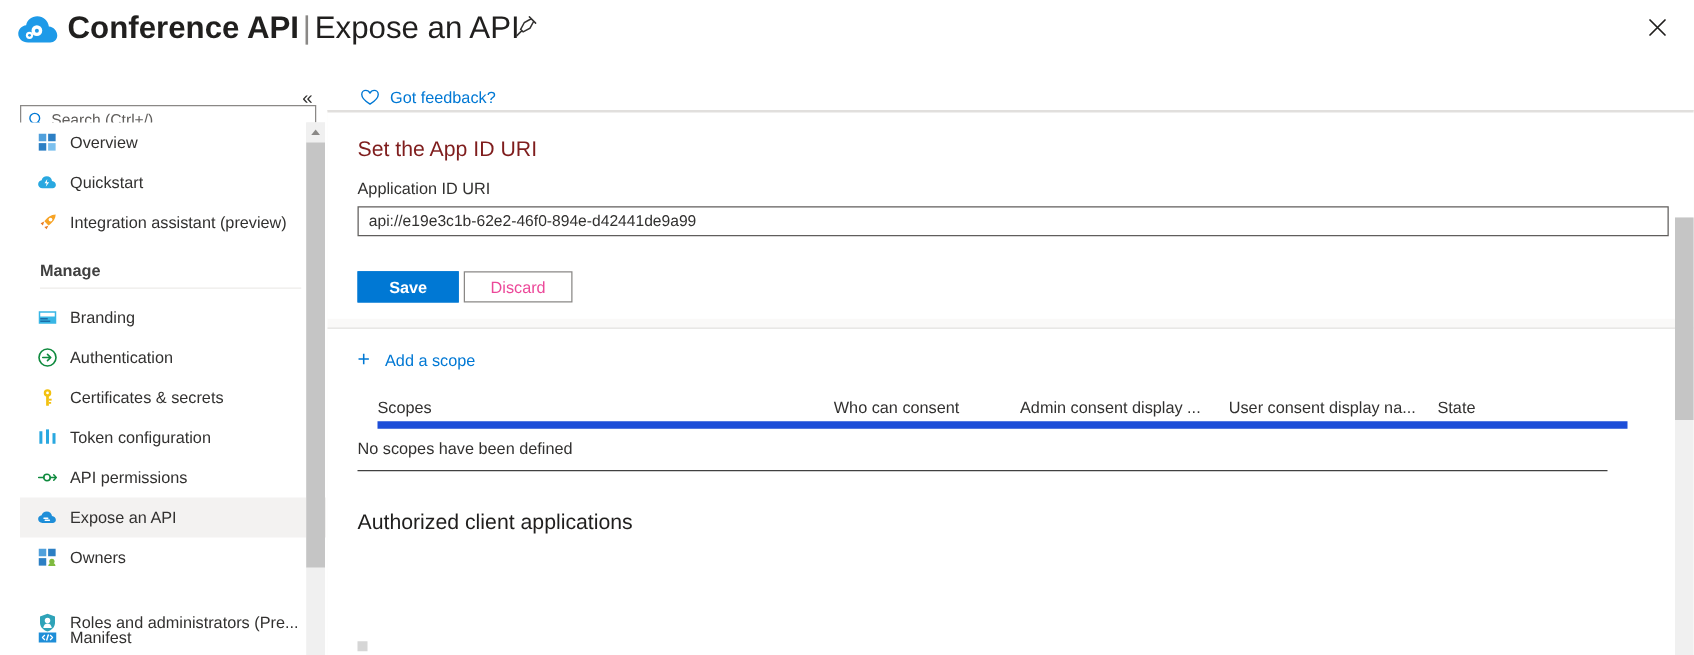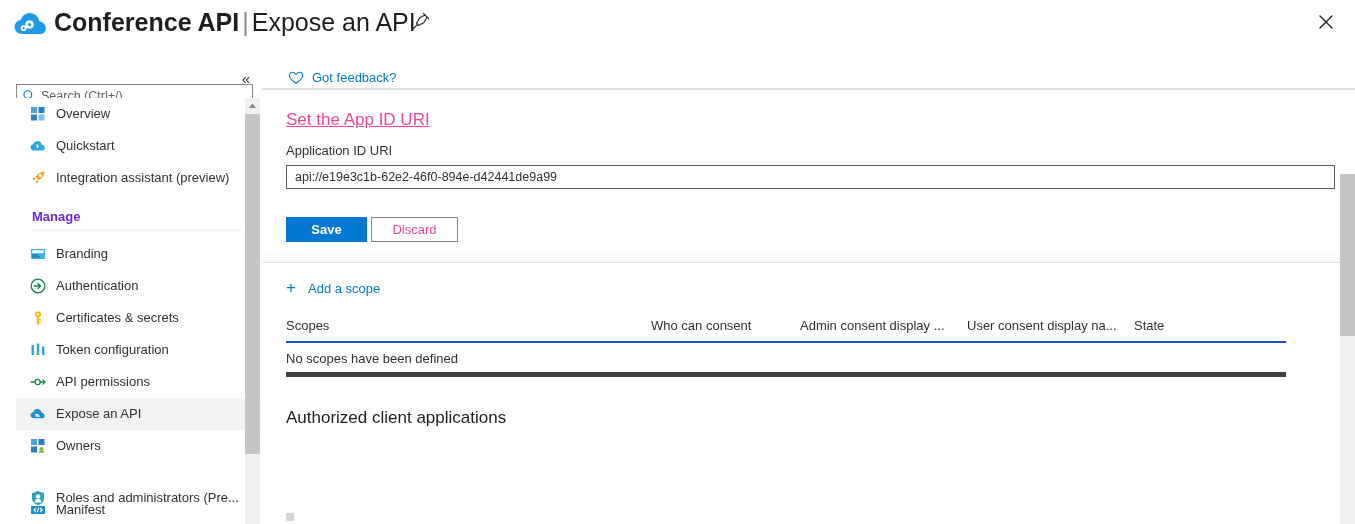--- a/index.html
+++ b/index.html
@@ -135,21 +135,21 @@
     line-height: 32px;
     font-size: 13px;
     color: #323130;
   }
   .nav-section {
     position: absolute;
     left: 16px;
     width: 210px; height: 30px;
     font-size: 13px;
     font-weight: bold;
-    color: #6d28d9;
+    color: #404040;
     line-height: 22px;
   }
   .nav-divider {
     position: absolute;
     left: 16px;
     width: 209px; height: 1px;
     background: #edebe9;
   }
 
   
@@ -186,22 +186,21 @@
     position: absolute;
     left: 0; top: 0;
     width: 1093px; height: 167px;
     background: #ffffff;
     border-top: 1px solid #e1dfdd;
   }
   #section-title-appid {
     position: absolute;
     left: 24px; top: 21px;
     font-size: 17px;
-    color: #ec4899;
-    text-decoration: underline;
+    color: #7f1d1d;
   }
   #uri-field-label {
     position: absolute;
     left: 24px; top: 54px;
     font-size: 13px;
     color: #323130;
   }
   #uri-input {
     position: absolute;
     left: 24px; top: 76px;
@@ -269,37 +268,37 @@
     line-height: 18px;
   }
 
   #scopes-table {
     position: absolute;
     left: 24px; top: 52px;
     width: 1000px;
   }
   #scopes-header {
     position: absolute;
-    left: 0; top: 0;
+    left: 16px; top: 0;
     width: 1000px; height: 28px;
-    border-bottom: 2px solid #1d4ed8;
+    border-bottom: 6px solid #1d4ed8;
   }
   .col-head {
     position: absolute;
     top: 0;
     font-size: 13px;
     color: #323130;
     line-height: 22px;
     white-space: nowrap;
   }
   #scopes-empty-row {
     position: absolute;
     left: 0; top: 28px;
     width: 1000px; height: 34px;
-    border-bottom: 5px solid #404040;
+    border-bottom: 1px solid #404040;
   }
   #scopes-empty-text {
     position: absolute;
     left: 0; top: 0;
     line-height: 32px;
     font-size: 13px;
     color: #323130;
   }
 
   #authorized-title {

